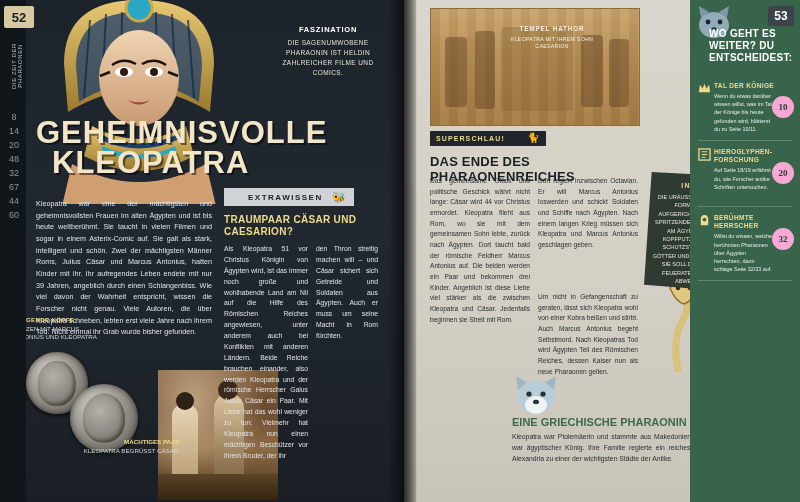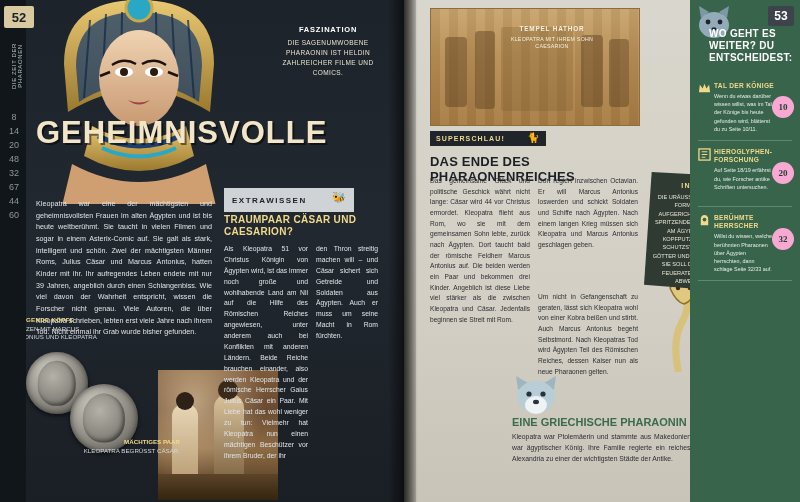--- a/index.html
+++ b/index.html
@@ -115,23 +115,23 @@
     overflow:hidden;
   }
   .painting .fig-a { position:absolute; left:14px; top:34px; width:26px; height:78px; background:linear-gradient(180deg,#e7d6b6,#b99d74); border-radius:12px 12px 4px 4px; }
   .painting .fig-b { position:absolute; left:56px; top:24px; width:30px; height:90px; background:linear-gradient(180deg,#d9c39c,#7d6140); border-radius:14px 14px 4px 4px; }
   .painting .head-a { position:absolute; left:18px; top:22px; width:18px; height:18px; border-radius:50%; background:#2e2117; }
   .painting .head-b { position:absolute; left:60px; top:10px; width:20px; height:20px; border-radius:50%; background:#3a2a1c; }
   .painting .floor { position:absolute; left:0; bottom:0; width:100%; height:26px; background:linear-gradient(180deg,#5c4429,#34240f); }
 
   
   .extra-head {
-    position:absolute; left:224px; top:188px; width:130px; height:24px; z-index:14;
+    position:absolute; left:224px; top:188px; width:130px; height:18px; z-index:14;
     background:#cfd3d6; color:#1b2026; font-size:8px; font-weight:bold; letter-spacing:1.5px;
-    display:flex; align-items:center; padding-left:8px;
+    display:flex; align-items:center; padding-left:24px;
   }
   .extra-head .glyph { position:absolute; right:6px; top:3px; font-size:11px; color:#1b2026; }
 
   .extra-title {
     position:absolute; left:224px; top:214px; width:150px; z-index:14;
     font-size:10px; font-weight:bold; line-height:1.15; color:#f0d98b; letter-spacing:.3px;
   }
   .extra-body {
     position:absolute; left:224px; top:244px; width:84px; z-index:14;
     font-size:6.8px; line-height:1.6; color:#dfe4e7; text-align:justify;
@@ -338,20 +338,21 @@
       <path d="M48 170 q67 36 134 0 l10 42 H38 Z" fill="#cf9f72"></path>
     </svg>
 
     <div class="faszination">
       <b>FASZINATION</b>
       <span>DIE SAGENUMWOBENE PHARAONIN IST HELDIN ZAHLREICHER FILME UND COMICS.</span>
     </div>
 
     <div class="title">
       <span>GEHEIMNISVOLLE</span>
+      <span class="l2">KLEOPATRA</span>
     </div>
 
     <div class="intro">Kleopatra war eine der mächtigsten und geheimnisvollsten Frauen im alten Ägypten und ist bis heute weltberühmt. Sie taucht in vielen Filmen und sogar in einem Asterix-Comic auf. Sie galt als stark, intelligent und schön. Zwei der mächtigsten Männer Roms, Julius Cäsar und Marcus Antonius, hatten Kinder mit ihr. Ihr aufregendes Leben endete mit nur 39 Jahren, angeblich durch einen Schlangenbiss. Wie viel davon der Wahrheit entspricht, wissen die Forscher nicht genau. Viele Autoren, die über Kleopatra schrieben, lebten erst viele Jahre nach ihrem Tod. Nicht einmal ihr Grab wurde bisher gefunden.</div>
 
     <div class="praegende">
       <div>PRÄGENDE KÖPFE</div>
       <span>MÜNZEN MIT MARCUS ANTONIUS UND KLEOPATRA</span>
     </div>
 
     <div class="coins">

